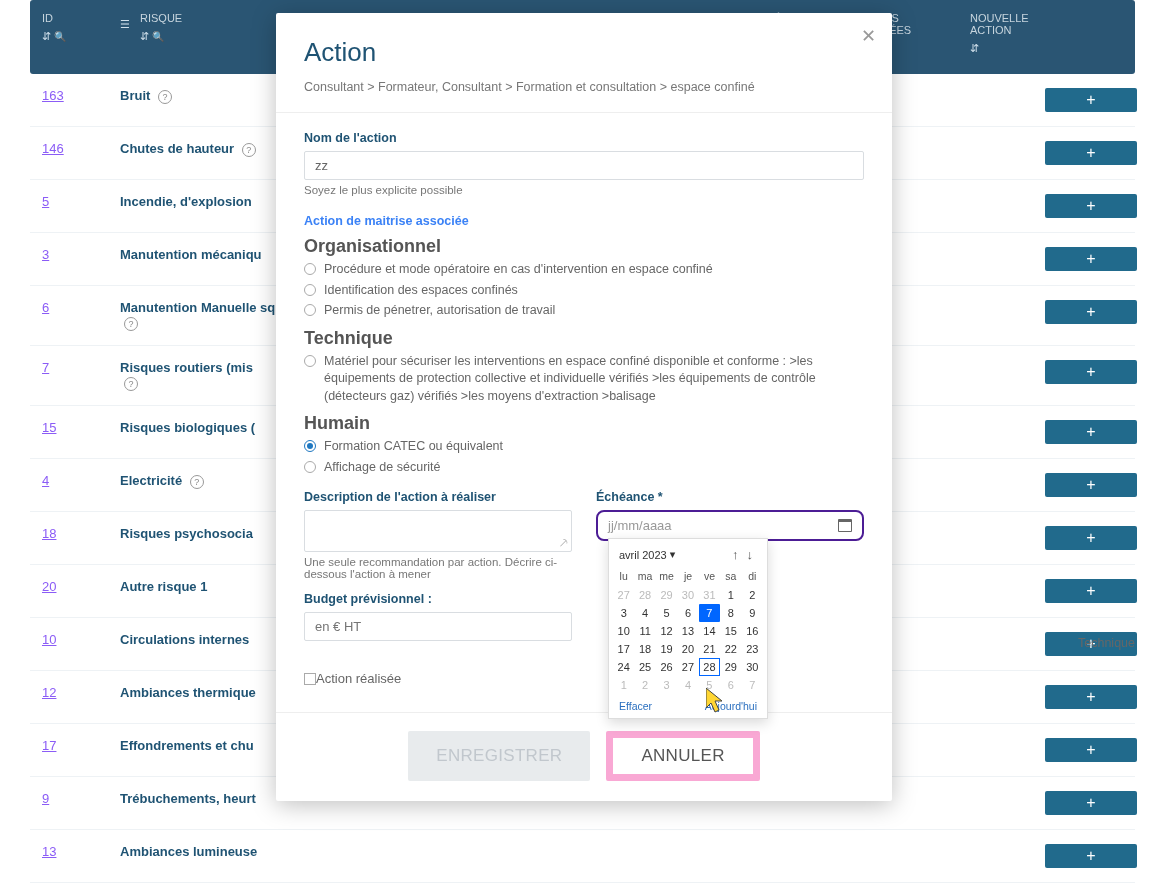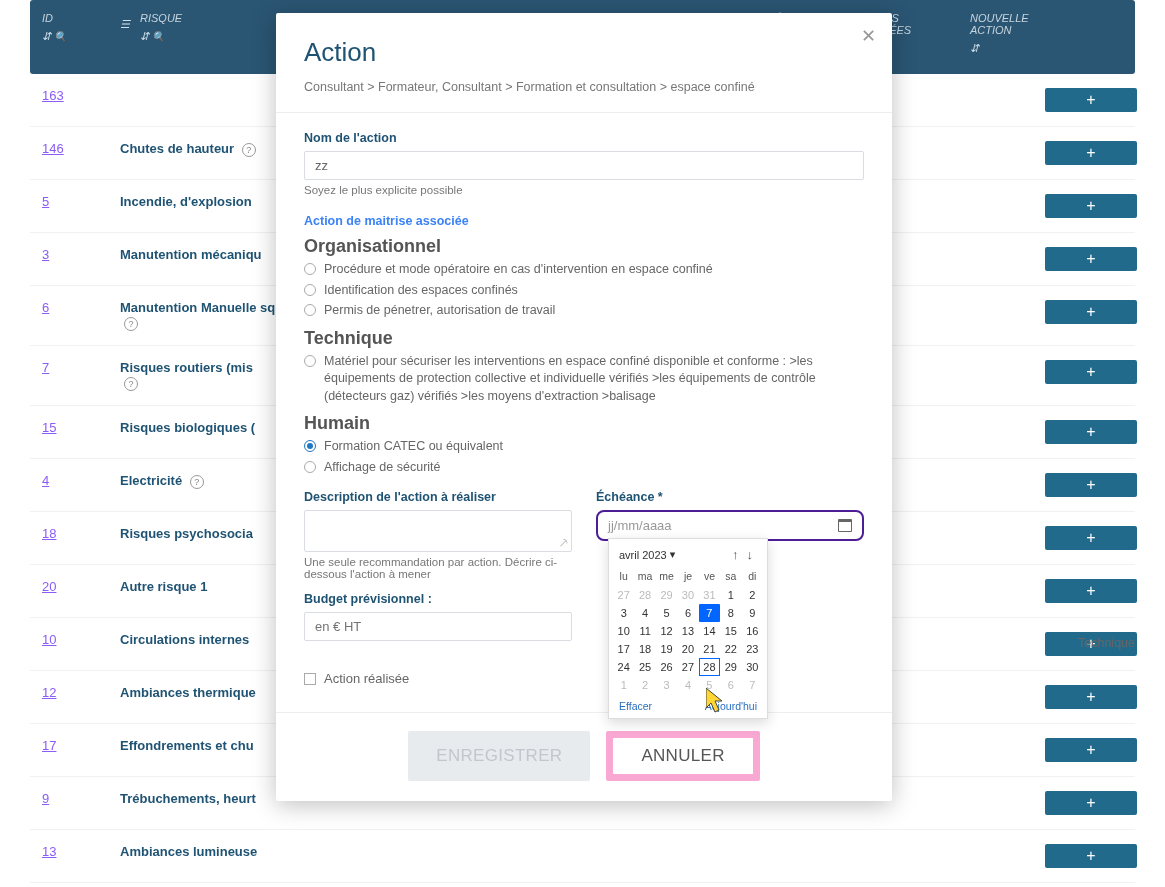--- a/index.html
+++ b/index.html
@@ -10,21 +10,21 @@
     background: #fff;
     color: #333;
     width: 1165px;
     height: 887px;
     overflow: hidden;
     position: relative;
   }
   
   .table-wrap { position: absolute; top:0; left:0; right:0; bottom:0; padding:0 30px; }
   .thead { display:flex; background:#2a5573; color:#c7d5de; height:74px; align-items:flex-start; padding-top:6px; font-size:11px; border-radius:3px; }
-  .thead .col { padding:6px 10px;font-style:italic; }
+  .thead .col { padding:6px 10px; }
   .thead .sort { margin-top:6px; color:#cfdfea; font-size:11px; }
   .col-id { width:80px; padding-left:12px !important; }
   .col-risk { width:300px; }
   .col-risklvl { width:110px; }
   .col-nonaff { width:130px; }
   .col-nonreal { width:170px; }
   .col-real { width:120px; }
   .col-new { width:100px; }
   .trow { display:flex; align-items:flex-start; border-bottom:1px solid #eef2f5; padding:12px 0; }
   .trow .cell { padding:2px 10px; }
@@ -52,21 +52,21 @@
   .radio-row { display:flex; align-items:flex-start; gap:8px; margin:3px 0; color:#666; font-size:12.5px; }
   .radio { width:12px; height:12px; border:1px solid #aaa; border-radius:50%; margin-top:2px; flex-shrink:0; position:relative; }
   .radio.checked { border-color:#1f78c1; }
   .radio.checked::after { content:""; position:absolute; inset:2px; background:#1f78c1; border-radius:50%; }
   .radio-text { line-height:1.4; }
   .twocol { display:flex; gap:24px; margin-top:14px; }
   .twocol > div { flex:1; }
   .textarea { width:100%; min-height:42px; border:1px solid #d9dde1; border-radius:2px; padding:6px 10px; resize:both; position:relative; }
   .date-input { width:100%; border:2px solid #4c1d95; border-radius:8px; padding:6px 10px; font-size:13px; color:#999; display:flex; align-items:center; justify-content:space-between;}
   .date-icon { width:14px; height:13px; border:1px solid #666; border-top:3px solid #666; border-radius:1px; }
-  .check-row { display:flex; align-items:center; gap:8px; margin-top:30px; color:#666;text-align:center; }
+  .check-row { display:flex; align-items:center; margin-top:30px; color:#666;text-align:center; }
   .check { width:12px; height:12px; border:1px solid #aaa; }
   .footer { display:flex; justify-content:center; gap:16px; margin-top:26px; padding-top:18px; border-top:1px solid #eee; margin-left:-28px; margin-right:-28px; }
   .btn { padding:8px 28px; border-radius:2px; font-size:17px; letter-spacing:0.3px; cursor:pointer; }
   .btn-primary { background:#e8ebed; color:#c1c7cd; border:none; }
   .btn-secondary { background:#fff; color:#555; border:7px solid #f9a8d4; }
   .hidden-tech { position:absolute; right:30px; top:636px; color:#666; font-size:12.5px; pointer-events:none; }
   
   .datepicker {
     position:absolute; left:608px; top:538px; width:160px; background:#fff;
     border:1px solid #ddd; box-shadow:0 4px 12px rgba(0,0,0,0.15); padding:6px 4px 4px; font-size:11px;
@@ -122,20 +122,21 @@
         <div class="sort">⇵</div>
       </div>
     <div class="col col-new">
         <div>NOUVELLE ACTION</div>
         <div class="sort">⇵</div>
       </div>
   </div>
   <div id="rows">
       <div class="trow">
         <div class="cell id">163</div>
+        <div class="cell risk">Bruit <span class="help">?</span></div>
         <div class="cell risklvl"></div>
         <div class="cell col-nonaff"></div>
         <div class="cell col-nonreal"></div>
         <div class="cell col-real"></div>
         <div class="cell new">
           <button class="add-btn">+</button>
         </div>
       </div>
       <div class="trow">
         <div class="cell id">146</div>

